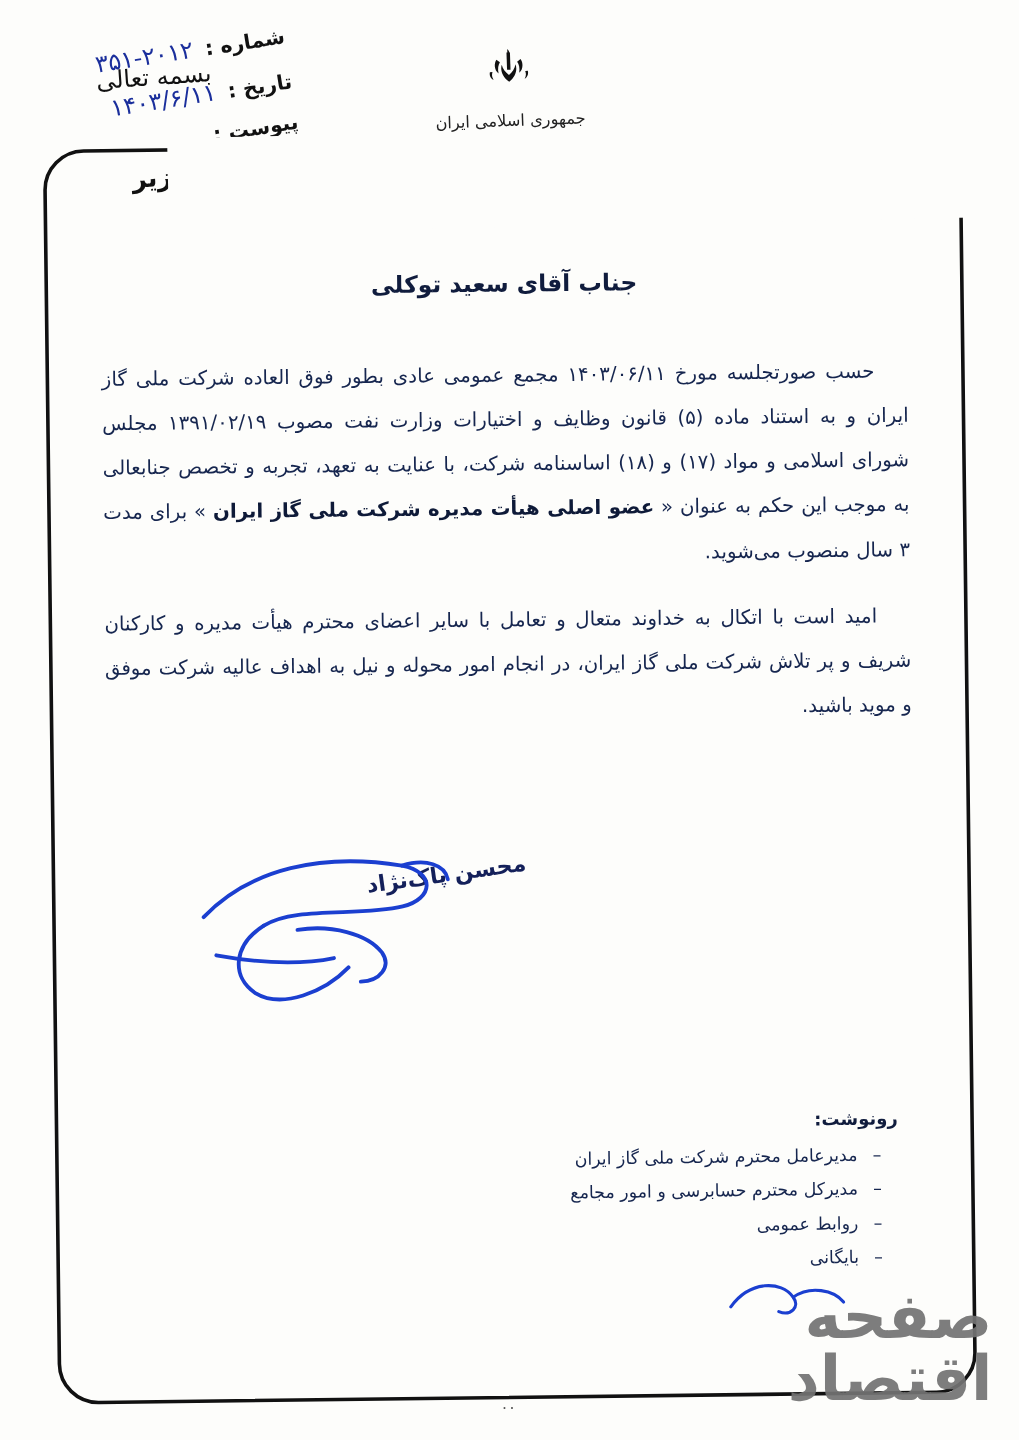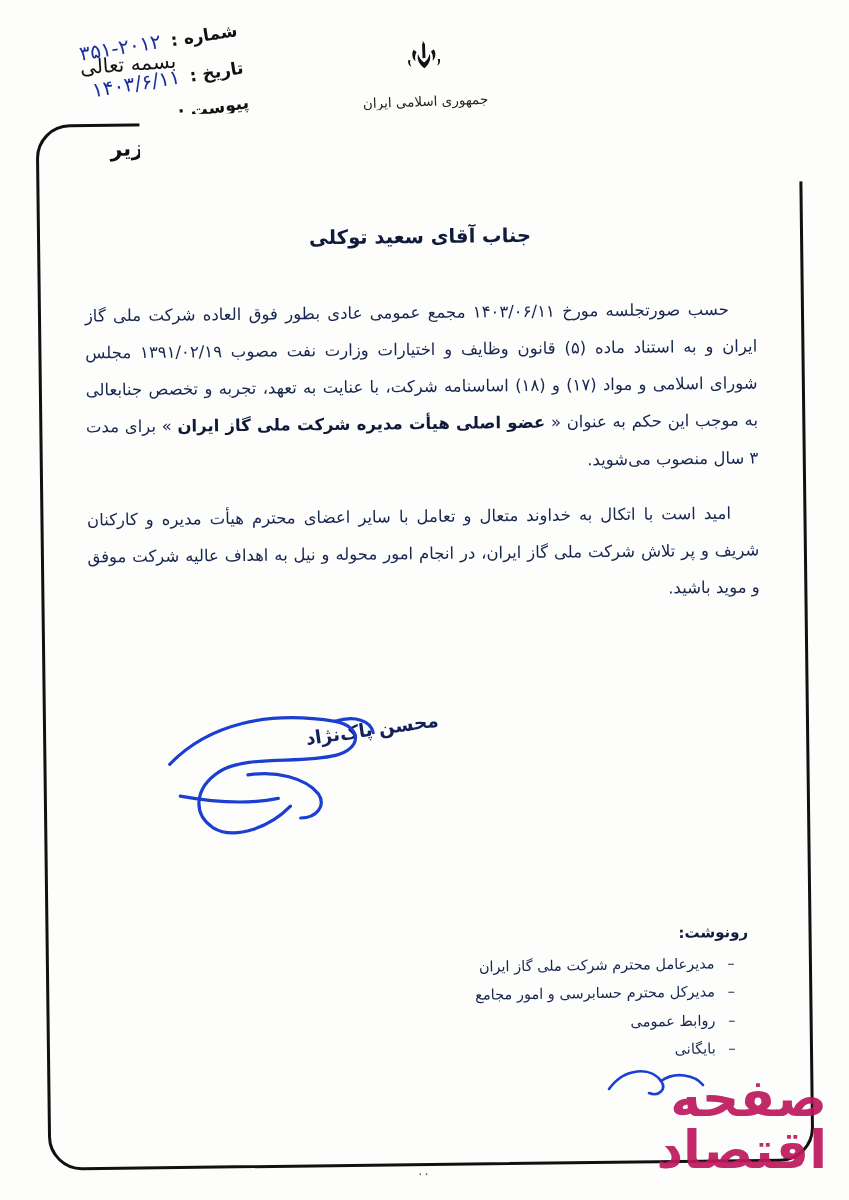--- a/index.html
+++ b/index.html
@@ -248,21 +248,21 @@
     width: 210px;
     height: 110px;
     pointer-events: none;
   }
   .wm-text {
     position: absolute;
     right: 4px;
     bottom: 6px;
     font-size: 52px;
     font-weight: 700;
-    color: #be185d;
+    color: #737373;
     opacity: 0.92;
     letter-spacing: -2px;
     line-height: 1;
     direction: rtl;
   }
 </style>
 </head>
 <body>
 
 <div class="page">

